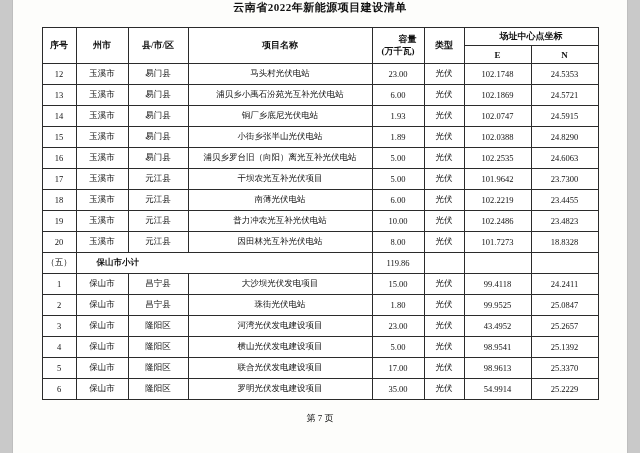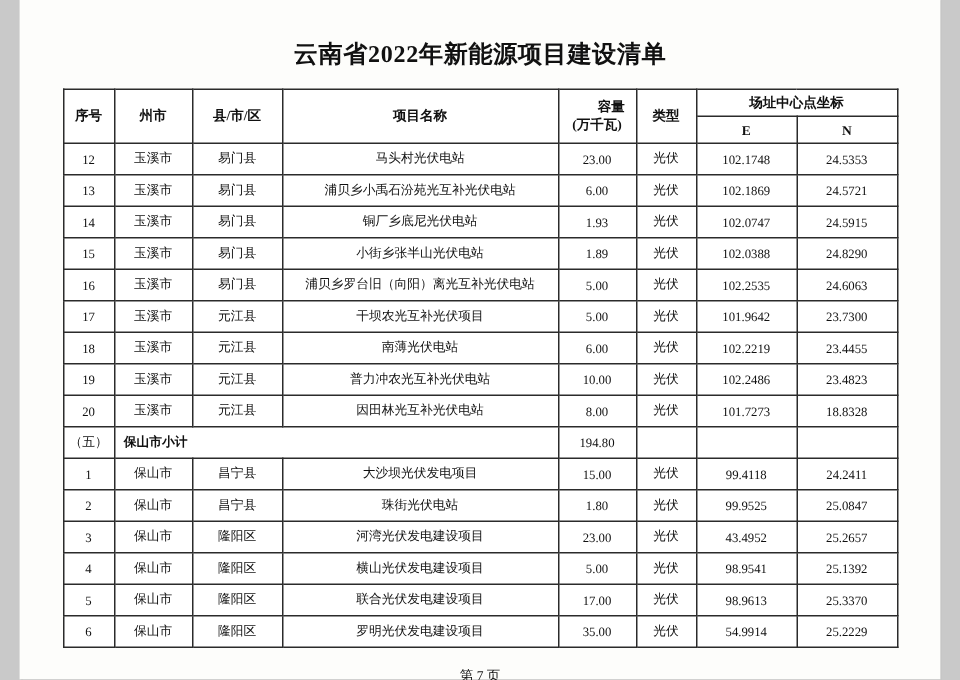--- a/index.html
+++ b/index.html
@@ -17,25 +17,24 @@
     position: absolute;
     left: 13px;
     top: 0px;
     width: 614px;
     height: 453px;
     background: #fdfdfb;
     box-shadow: 0 0 1px rgba(0,0,0,0.3);
   }
   .doc-title {
     text-align: center;
-    font-size: 16px;
+    font-size: 11px;
     font-weight: bold;
     letter-spacing: 0.5px;
     color: #111;
-    margin-top: 26px;
     margin-bottom: 12px;
     font-family: "Liberation Serif", serif;
   }
   table.main {
     border-collapse: collapse;
     margin: 0 auto;
     width: 556px;
     table-layout: fixed;
     background: #fff;
   }
@@ -63,21 +62,21 @@
   }
   .name-cell {
     text-align: center;
     font-size: 8.5px;
   }
   .sub-total td {
     font-weight: bold;
   }
   .sub-total .lbl {
     text-align: left;
-    padding-left: 6px;
+    padding-left: 20px;
     font-weight: bold;
   }
   .cap-hdr-line1 { display: block; line-height: 1.25; padding-left: 19px; }
   .cap-hdr-line2 { display: block; line-height: 1.25; }
   .footer {
     text-align: center;
     font-size: 9px;
     color: #111;
     margin-top: 12px;
     font-family: "Liberation Serif", serif;
@@ -215,21 +214,21 @@
         <td class="name-cell">因田林光互补光伏电站</td>
         <td class="num-cell">8.00</td>
         <td>光伏</td>
         <td class="num-cell">101.7273</td>
         <td class="num-cell">18.8328</td>
       </tr>
 
       <tr class="sub-total">
         <td class="num-cell">（五）</td>
         <td class="lbl" colspan="3">保山市小计</td>
-        <td class="num-cell">194.80</td>
+        <td class="num-cell">119.86</td>
         <td></td>
         <td></td>
         <td></td>
       </tr>
 
       <tr>
         <td class="num-cell">1</td>
         <td>保山市</td>
         <td>昌宁县</td>
         <td class="name-cell">大沙坝光伏发电项目</td>

